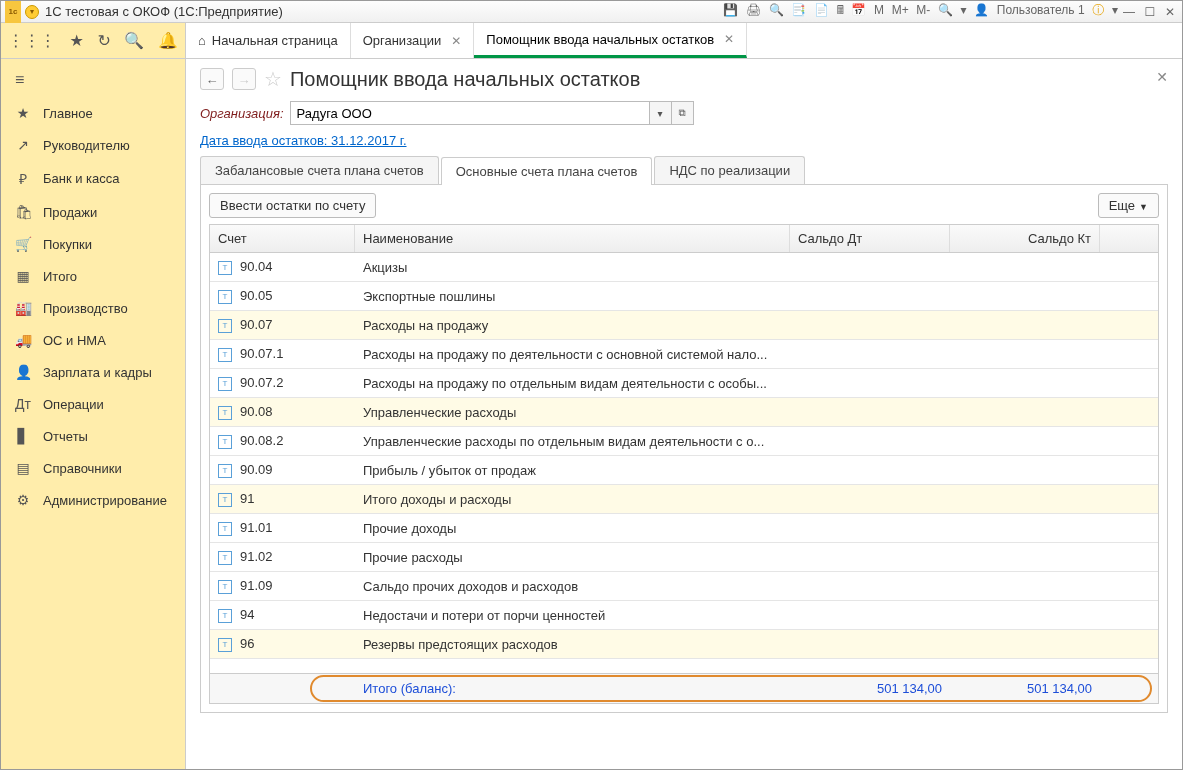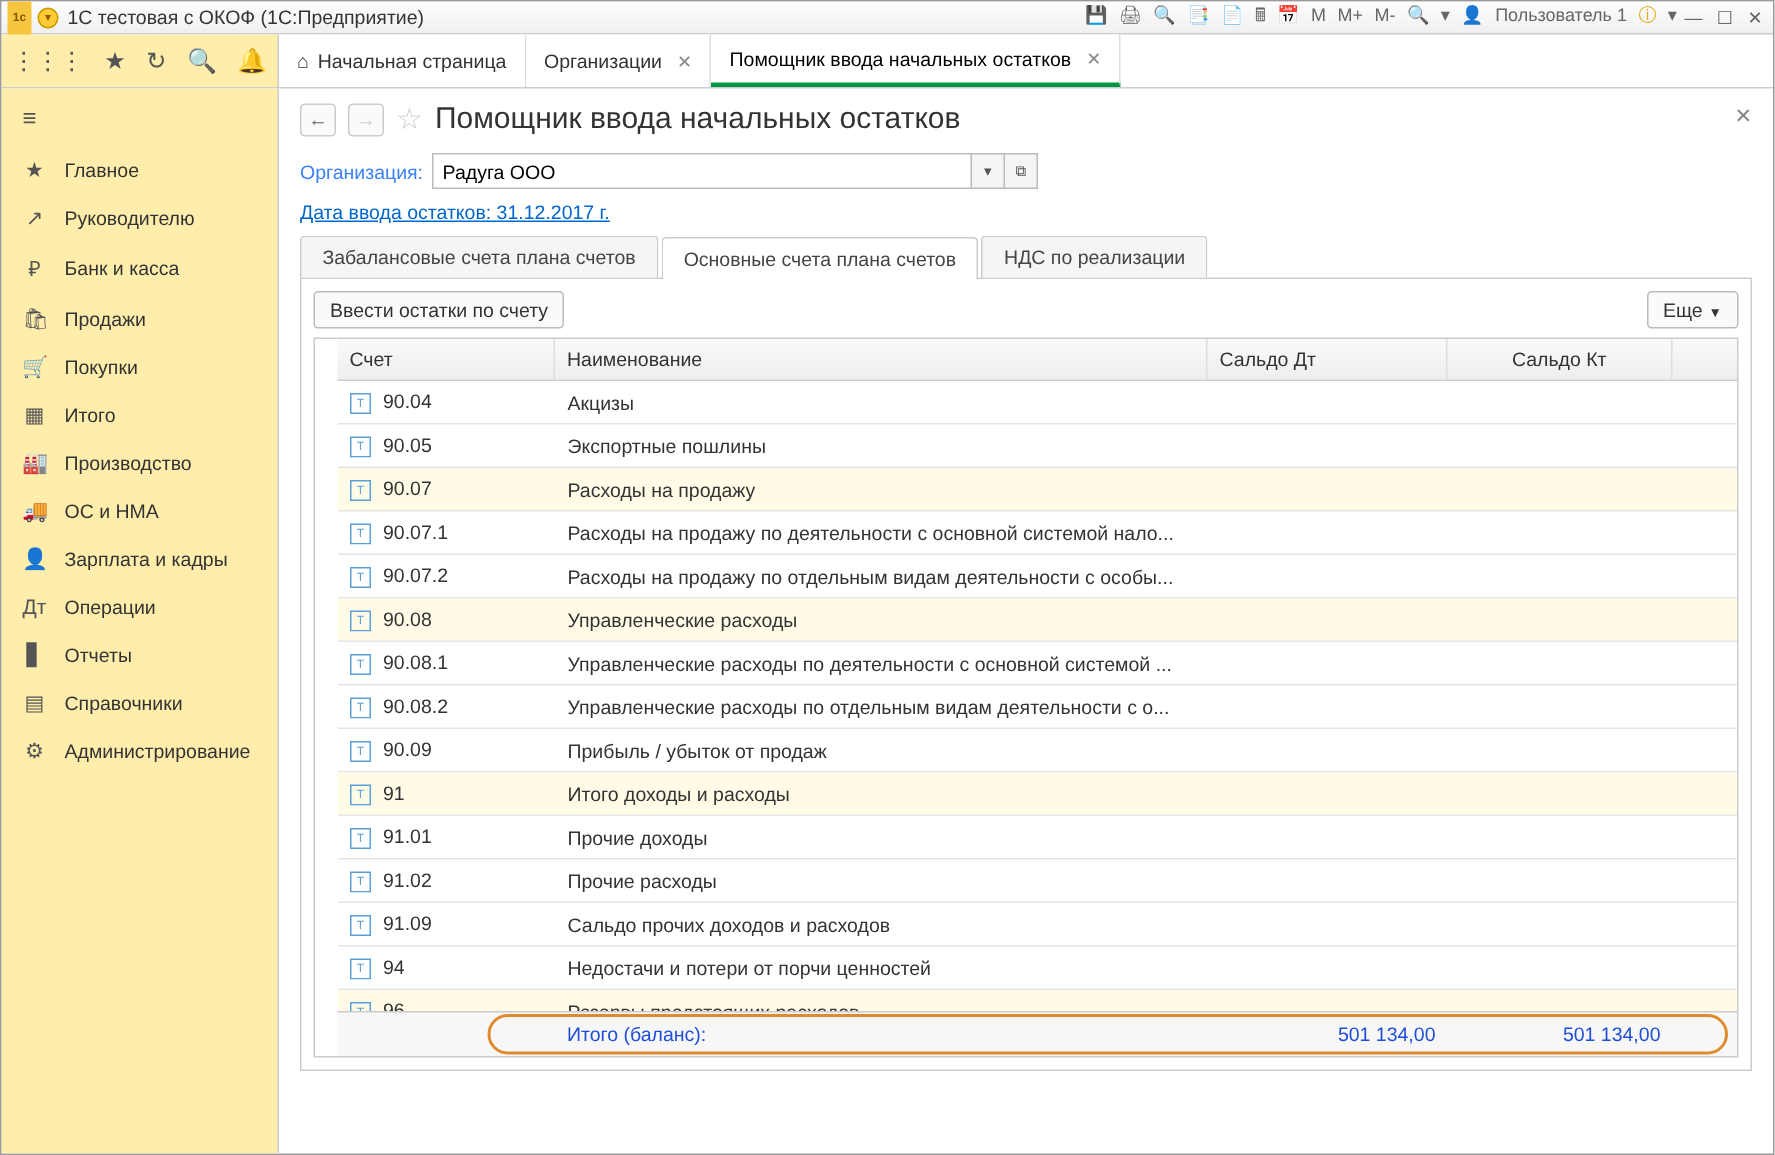--- a/index.html
+++ b/index.html
@@ -32,42 +32,42 @@
 
 .content { flex:1; padding:8px 14px; position:relative; overflow:hidden;}
 .hdr-row { display:flex; align-items:center; gap:8px; margin-bottom:10px;}
 .navbtn { width:24px; height:22px; border:1px solid #ccc; background:#fafafa; display:flex; align-items:center; justify-content:center; font-size:13px; color:#666; border-radius:3px;}
 .navbtn.disabled { color:#ccc;}
 .star { font-size:20px; color:#ccc;}
 .page-title { font-size:20px; color:#333;}
 .close-x { position:absolute; right:14px; top:10px; color:#888; font-size:14px;}
 
 .field-row { display:flex; align-items:center; gap:6px; margin-bottom:8px;}
-.field-row label { color:#3b82f6;}
+.field-row label { color:#7f1d1d;font-style:italic;}
 .combo { display:flex;}
 .combo input { width:360px; height:24px; border:1px solid #bbb; padding:0 6px; background:#fff;}
 .combo .btn { width:22px; height:24px; border:1px solid #bbb; border-left:none; background:#f5f5f5; display:flex; align-items:center; justify-content:center; font-size:10px; color:#555;}
 .linklike { color:#0066cc; text-decoration:underline; font-size:13px;}
 
 .subtabs { display:flex; border-bottom:1px solid #ccc;}
 .subtab { padding:6px 14px; border:1px solid #ccc; border-bottom:none; margin-right:2px; background:#f5f5f5; color:#444; border-radius:3px 3px 0 0;}
 .subtab.active { background:#fff; position:relative; top:1px;}
 
 .panel { border:1px solid #ccc; border-top:none; padding:8px;}
 .panel-top { display:flex; justify-content:space-between; margin-bottom:6px;}
 .stdbtn { border:1px solid #bbb; background:#fafafa; padding:4px 10px; border-radius:3px; font-size:13px; color:#333;}
 .stdbtn .caret { font-size:9px; margin-left:4px;}
 
-.grid { border:1px solid #ccc; position:relative;padding-left:15px;}
+.grid { border:1px solid #ccc; position:relative;}
 .grid-head { display:flex; background:linear-gradient(#fafafa,#eee); border-bottom:1px solid #ccc;}
 .grid-head .col { padding:6px 8px; border-right:1px solid #ddd; font-size:13px; color:#333;}
 .col-acct { width:145px;}
 .col-name { width:435px;}
 .col-dt { width:160px; text-align:left;}
-.col-kt { width:150px; text-align:center;}
+.col-kt { width:150px; text-align:right;}
 .grid-body { height:420px; overflow-y:auto;}
 .row { display:flex; border-bottom:1px solid #e5e5e5; align-items:center; height:29px;}
 .row.hl { background:#fffbe6;}
 .row .cell { padding:0 8px; font-size:13px; color:#333; overflow:hidden; white-space:nowrap; text-overflow:ellipsis;}
 .row .acct-icon { width:14px; height:14px; border:1px solid #5aa0d8; display:inline-block; margin-right:8px; font-size:8px; color:#5aa0d8; text-align:center; line-height:12px; vertical-align:middle;}
 .grid-foot { display:flex; border-top:1px solid #ccc; background:#f7f7f7; height:30px; align-items:center; position:relative;}
 .grid-foot .cell { padding:0 8px; font-size:13px; color:#1d4ed8;}
 .grid-foot .num { text-align:right;}
 .total-highlight { position:absolute; left:100px; right:6px; top:1px; bottom:1px; border:2px solid #e08a2e; border-radius:14px; pointer-events:none;}
 .scrollbar-fake { width:15px;}
@@ -260,26 +260,20 @@
               <div class="cell col-dt"></div>
               <div class="cell col-kt"></div>
             </div>
             <div class="row hl">
               <div class="cell col-acct"><span class="acct-icon">T</span>90.08</div>
               <div class="cell col-name">Управленческие расходы</div>
               <div class="cell col-dt"></div>
               <div class="cell col-kt"></div>
             </div>
             <div class="row">
-              <div class="cell col-acct"><span class="acct-icon">T</span>90.08.1</div>
-              <div class="cell col-name">Управленческие расходы по деятельности с основной системой ...</div>
-              <div class="cell col-dt"></div>
-              <div class="cell col-kt"></div>
-            </div>
-            <div class="row">
               <div class="cell col-acct"><span class="acct-icon">T</span>90.08.2</div>
               <div class="cell col-name">Управленческие расходы по отдельным видам деятельности с о...</div>
               <div class="cell col-dt"></div>
               <div class="cell col-kt"></div>
             </div>
             <div class="row">
               <div class="cell col-acct"><span class="acct-icon">T</span>90.09</div>
               <div class="cell col-name">Прибыль / убыток от продаж</div>
               <div class="cell col-dt"></div>
               <div class="cell col-kt"></div>

